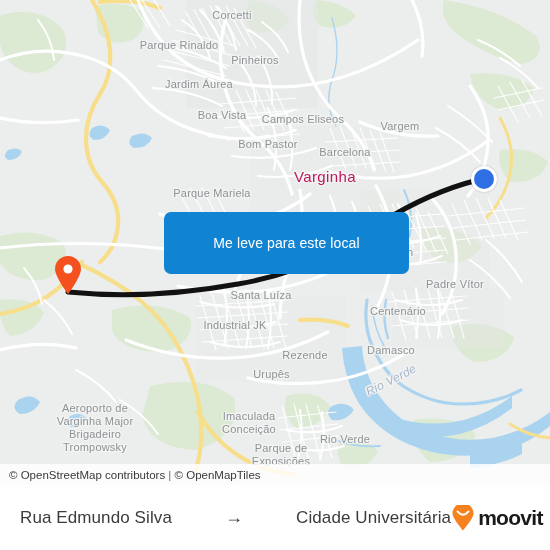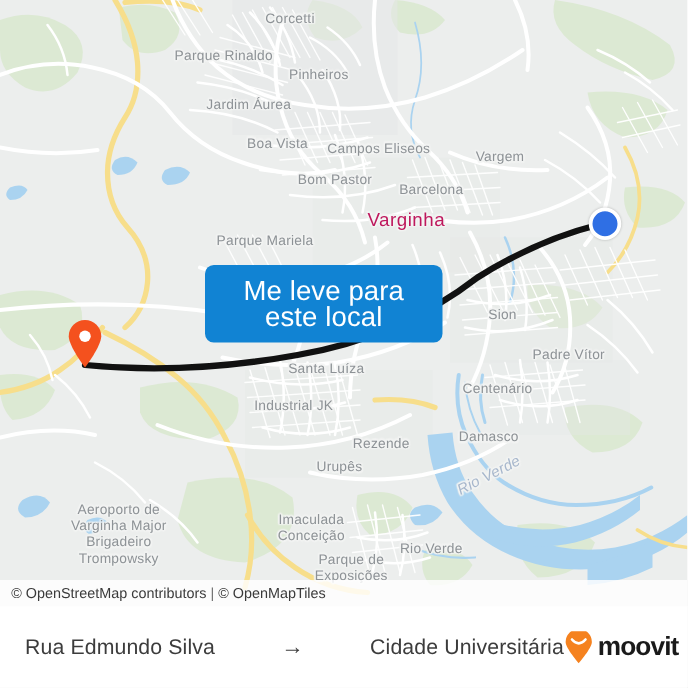--- a/index.html
+++ b/index.html
@@ -79,30 +79,30 @@
     border: 3px solid #ffffff;
     box-sizing: border-box;
     box-shadow: 0 0 2px rgba(0,0,0,0.25);
   }
 
   
   #callout {
     position: absolute;
     left: 164px;
     top: 212px;
-    width: 190px;
+    width: 245px;
     height: 62px;
     background: #1183d3;
     border-radius: 7px;
     color: #ffffff;
     display: flex;
     align-items: center;
     justify-content: center;
     text-align: center;
-    font-size: 22px;
+    font-size: 14px;
     line-height: 21px;
     letter-spacing: 0.1px;
     padding: 0 14px;
     box-sizing: border-box;
   }
 
   
   #attribution {
     position: absolute;
     left: 0;

